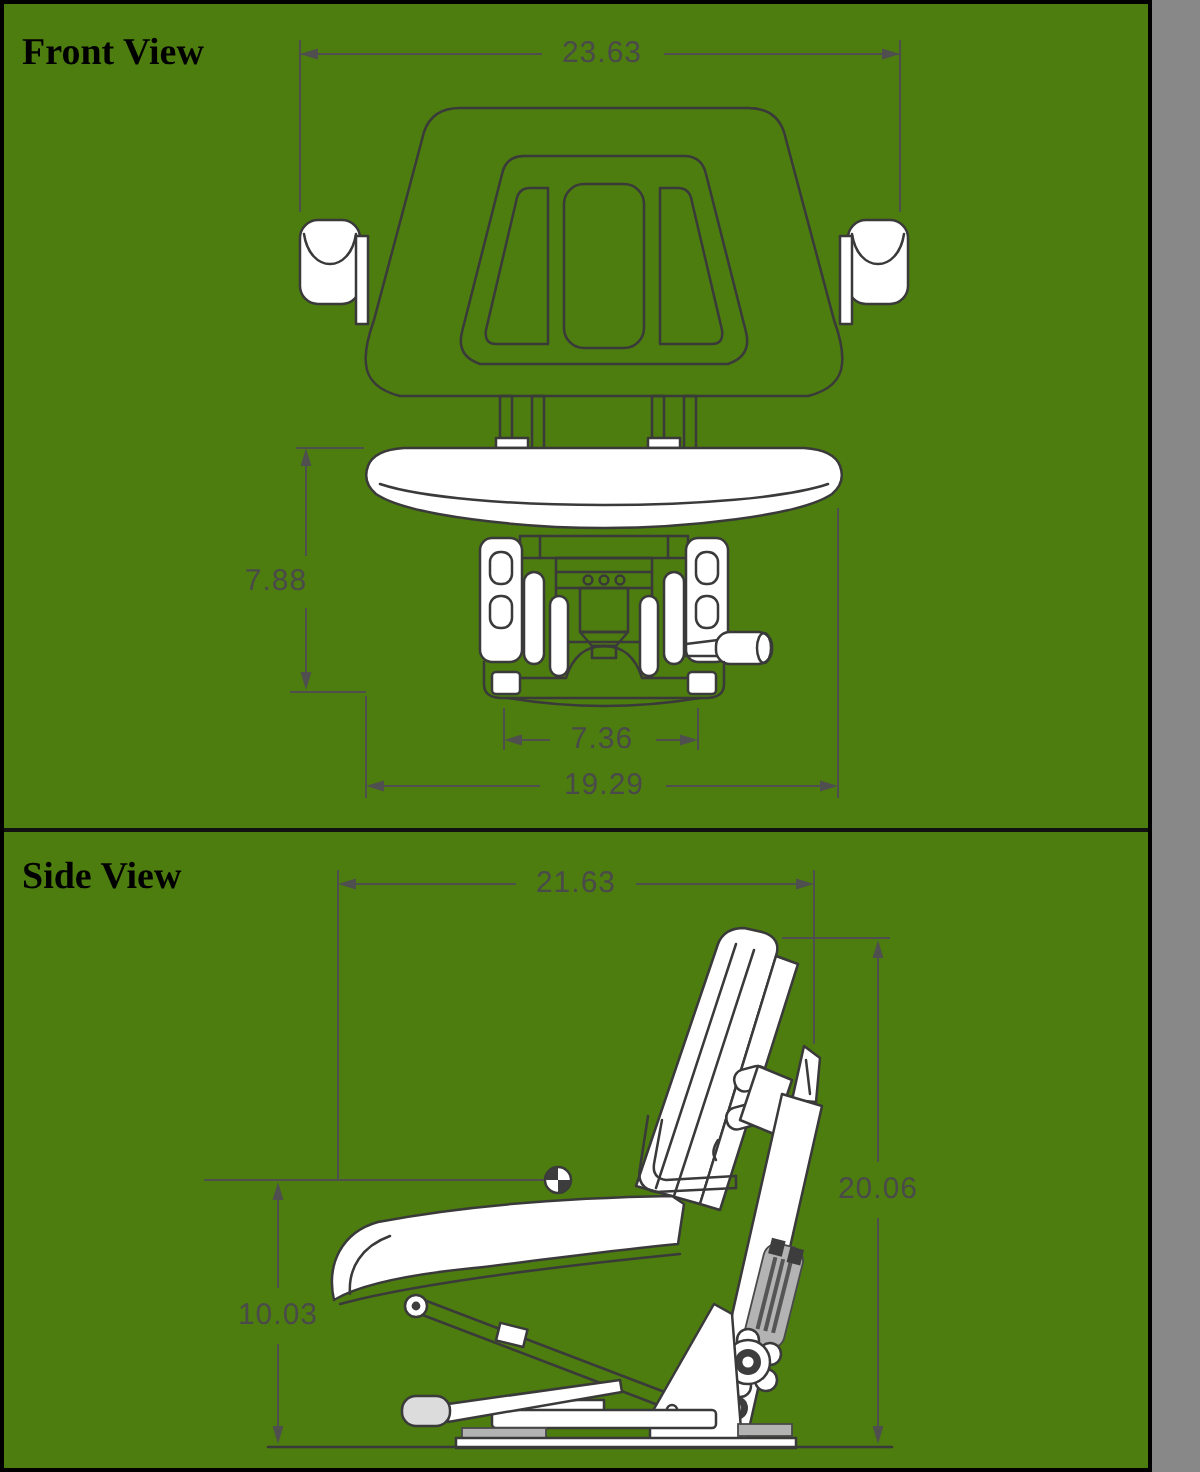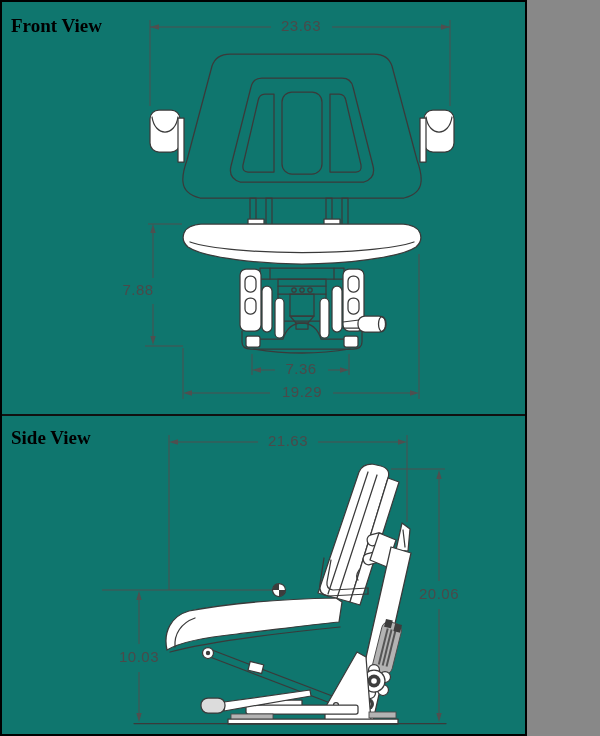--- a/index.html
+++ b/index.html
@@ -1,17 +1,17 @@
 <!DOCTYPE html>
 <html><head>
 <meta charset="utf-8">
 <style>
   html,body{margin:0;padding:0;background:#888;}
   .page{
-    width:527px;height:736px;background:#0f766e;
+    width:576px;height:736px;background:#4d7c0f;
     border:2px solid #000;box-sizing:border-box;
     position:relative;overflow:hidden;
     font-family:"Liberation Sans",sans-serif;
   }
   svg{display:block;}
   .title-text{font-family:"Liberation Serif",serif;font-weight:bold;font-size:19px;fill:#000;}
   .dim-text{font-family:"Liberation Sans",sans-serif;font-size:15px;fill:#4a4a4a;letter-spacing:.5px;}
   .draw{stroke:#3a3a3a;stroke-width:1.25;fill:none;stroke-linejoin:round;stroke-linecap:round;}
   .drawf{stroke:#3a3a3a;stroke-width:1.25;fill:#fff;stroke-linejoin:round;}
   .gray{stroke:#4a4a4a;stroke-width:.9;fill:#b3b3b3;}

